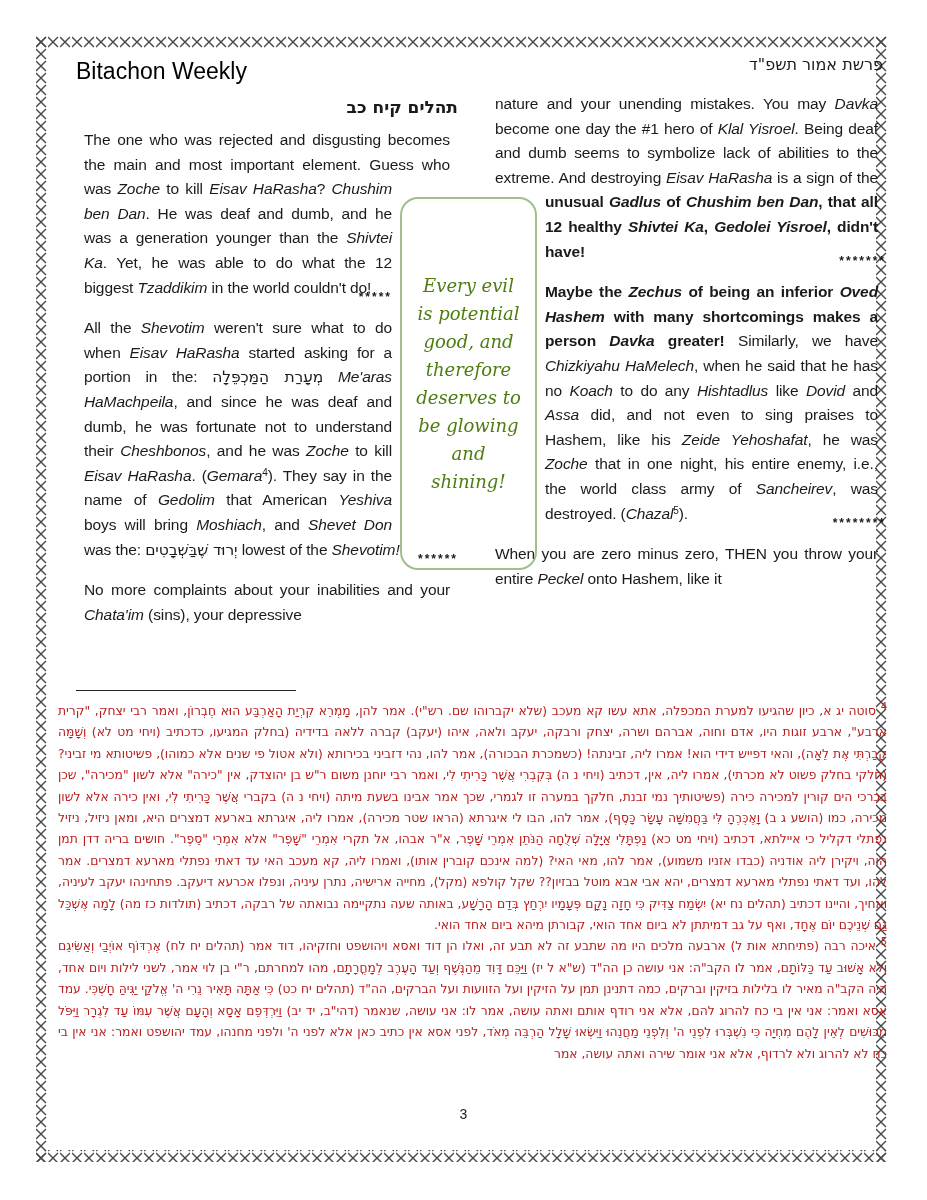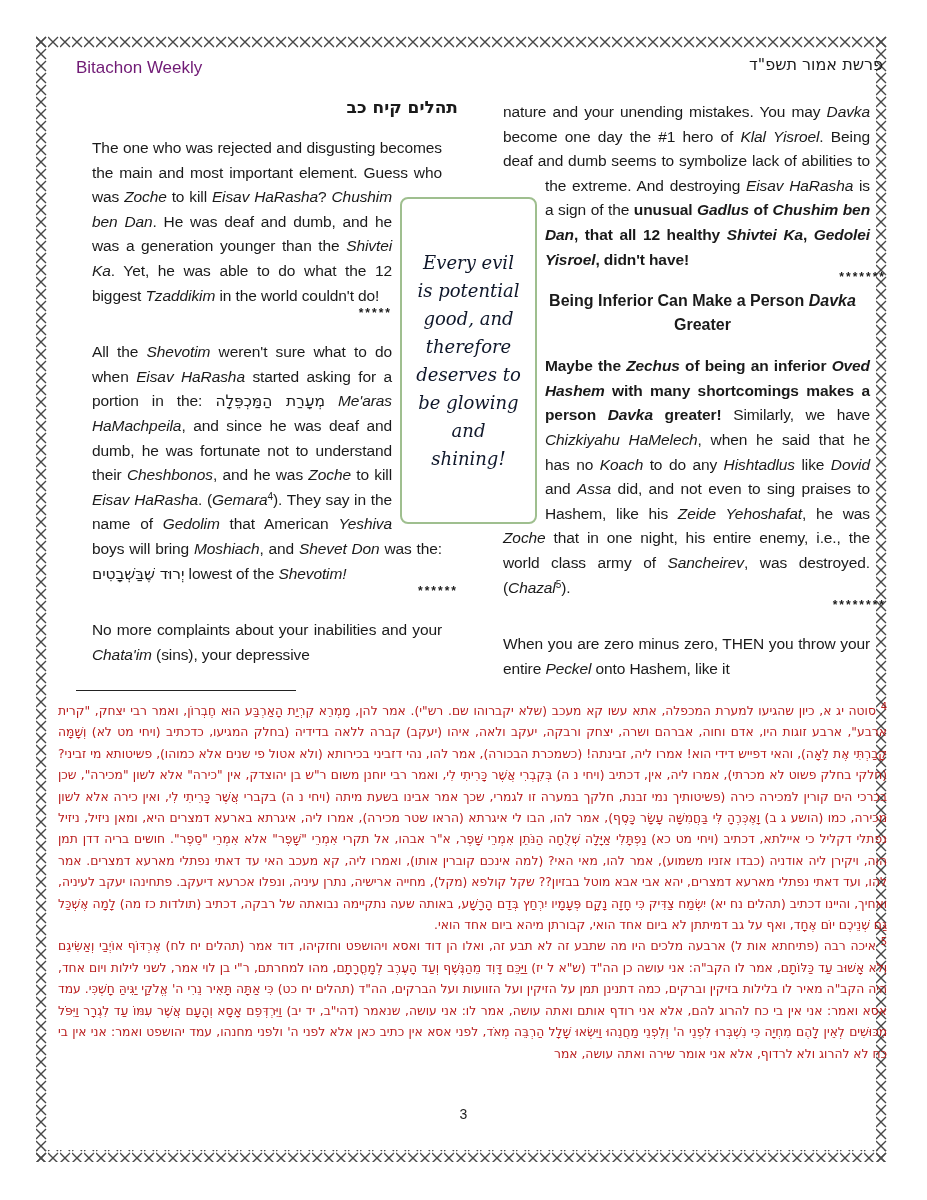--- a/index.html
+++ b/index.html
@@ -1,46 +1,46 @@
 <!DOCTYPE html>
 <html><head>
 <meta charset="utf-8">
 <style>
   html,body{margin:0;padding:0;background:#fff;}
   .page{position:relative;width:927px;height:1200px;background:#ffffff;overflow:hidden;
         font-family:"Liberation Sans", sans-serif;color:#1a1a1a;}
   .border-svg{position:absolute;left:0;top:0;}
-  .pub-title{position:absolute;left:76px;top:58px;font-size:17px;color:#701a75;}
+  .pub-title{position:absolute;left:76px;top:58px;font-size:23px;color:#000000;}
   .parsha-title{position:absolute;right:44px;top:55px;font-size:16px;direction:rtl;
         font-family:"DejaVu Sans", sans-serif;}
   .col{position:absolute;}
   .col-left{left:76px;top:94px;width:382px;}
   .col-right{left:487px;top:84px;width:399px;}
-  .body-p{margin:16px;text-align:justify;font-size:15.5px;line-height:24.6px;letter-spacing:-0.1px;}
+  .body-p{margin:8px;text-align:justify;font-size:15.5px;line-height:24.6px;letter-spacing:-0.1px;}
   .bold-para{font-weight:normal;}
   .r-i{font-style:italic;}
   .r-b{font-weight:bold;}
   .r-bi{font-weight:bold;font-style:italic;}
   .r-he{font-family:"DejaVu Sans", sans-serif;}
   .body-p sup,.footnote sup{font-size:10px;line-height:0;vertical-align:5px;}
   .pasuk{display:flex;justify-content:space-between;align-items:baseline;direction:rtl;
         font-weight:bold;font-size:16px;line-height:26px;font-family:"DejaVu Sans", sans-serif;}
   .pasuk-src{font-size:17px;}
   .sep{text-align:right;font-size:12px;font-weight:bold;letter-spacing:2px;height:24.6px;
         line-height:27px;margin-top:-24.6px;}
   .sp-r0{float:right;width:0;height:103px;}
   .sp-r{float:right;clear:right;width:66px;height:327px;}
   .sp-l0{float:left;width:0;height:113px;}
   .sp-l{float:left;clear:left;width:58px;height:327px;}
   .col-heading{font-weight:bold;text-align:center;font-size:16px;line-height:23.5px;
         padding:1px 26px 2px 26px;}
-  .quote-box{position:absolute;left:400px;top:197px;width:137px;height:327px;box-sizing:border-box;
-        border:2px solid #9fbf8f;border-radius:8px;display:flex;align-items:center;justify-content:center;
+  .quote-box{position:absolute;left:400px;top:197px;width:137px;height:373px;box-sizing:border-box;
+        border:2px solid #9fbf8f;border-radius:18px;display:flex;align-items:center;justify-content:center;
         text-align:center;padding:4px 12px;font-family:"DejaVu Serif", serif;font-style:italic;
-        font-size:18px;line-height:28px;color:#0f172a;}
+        font-size:18px;line-height:28px;color:#4d7c0f;}
   .footnote-divider{position:absolute;left:76px;top:690px;width:220px;border-top:1.5px solid #222;}
   .footnotes{position:absolute;left:58px;top:701px;width:829px;direction:rtl;text-align:justify;
         font-size:12.3px;line-height:21.4px;color:#b91c1c;font-family:"DejaVu Sans", sans-serif;}
   .footnote{margin:0;}
   .page-num{position:absolute;left:0;right:0;top:1106px;text-align:center;font-size:14px;color:#222;}
 </style>
 </head>
 <body>
 
 <div class="page">
@@ -71,21 +71,20 @@
     <p class="body-p"><span>All the </span><span class="r-i">Shevotim</span><span> weren't sure what to do when </span><span class="r-i">Eisav HaRasha</span><span> started asking for a portion in the: </span><span class="r-he" dir="rtl">מְעָרַת הַמַּכְפֵּלָה</span><span> </span><span class="r-i">Me'aras HaMachpeila</span><span>, and since he was deaf and dumb, he was fortunate not to understand their </span><span class="r-i">Cheshbonos</span><span>, and he was </span><span class="r-i">Zoche</span><span> to kill </span><span class="r-i">Eisav HaRasha</span><span>. (</span><span class="r-i">Gemara</span><sup>4</sup><span>). They say in the name of </span><span class="r-i">Gedolim</span><span> that American </span><span class="r-i">Yeshiva</span><span> boys will bring </span><span class="r-i">Moshiach</span><span>, and </span><span class="r-i">Shevet Don</span><span> was the: </span><span class="r-he" dir="rtl">יְרוּד שֶׁבַּשְׁבָטִים</span><span> lowest of the </span><span class="r-i">Shevotim!</span></p>
     <div class="sep">******</div>
     <p class="body-p"><span>No more complaints about your inabilities and your </span><span class="r-i">Chata'im</span><span> (sins), your depressive</span></p>
   </div>
 
   <div class="col col-right">
     <div class="sp-l0"></div>
     <div class="sp-l"></div>
     <p class="body-p"><span>nature and your unending mistakes. You may </span><span class="r-i">Davka</span><span> become one day the #1 hero of </span><span class="r-i">Klal Yisroel</span><span>. Being deaf and dumb seems to symbolize lack of abilities to the extreme. And destroying </span><span class="r-i">Eisav HaRasha</span><span> is a sign of the </span><span class="r-b">unusual </span><span class="r-bi">Gadlus</span><span class="r-b"> of </span><span class="r-bi">Chushim ben Dan</span><span class="r-b">, that all 12 healthy </span><span class="r-bi">Shivtei Ka</span><span class="r-b">, </span><span class="r-bi">Gedolei Yisroel</span><span class="r-b">, didn't have!</span></p>
     <div class="sep">*******</div>
-    <div class="col-heading"><span>Being Inferior Can Make a Person </span><span class="r-i">Davka</span><span> Greater</span></div>
     <p class="body-p"><span class="r-b">Maybe the </span><span class="r-bi">Zechus</span><span class="r-b"> of being an inferior </span><span class="r-bi">Oved Hashem</span><span class="r-b"> with many shortcomings makes a person </span><span class="r-bi">Davka</span><span class="r-b"> greater!</span><span> Similarly, we have </span><span class="r-i">Chizkiyahu HaMelech</span><span>, when he said that he has no </span><span class="r-i">Koach</span><span> to do any </span><span class="r-i">Hishtadlus</span><span> like </span><span class="r-i">Dovid</span><span> and </span><span class="r-i">Assa</span><span> did, and not even to sing praises to Hashem, like his </span><span class="r-i">Zeide Yehoshafat</span><span>, he was </span><span class="r-i">Zoche</span><span> that in one night, his entire enemy, i.e., the world class army of </span><span class="r-i">Sancheirev</span><span>, was destroyed. (</span><span class="r-i">Chazal</span><sup>5</sup><span>).</span></p>
     <div class="sep">********</div>
     <p class="body-p"><span>When you are zero minus zero, THEN you throw your entire </span><span class="r-i">Peckel</span><span> onto Hashem, like it</span></p>
   </div>
 
   <div class="quote-box">
     <span>Every evil is potential good, and therefore deserves to be glowing and shining!</span>
   </div>
 
   <div class="footnote-divider"></div>

